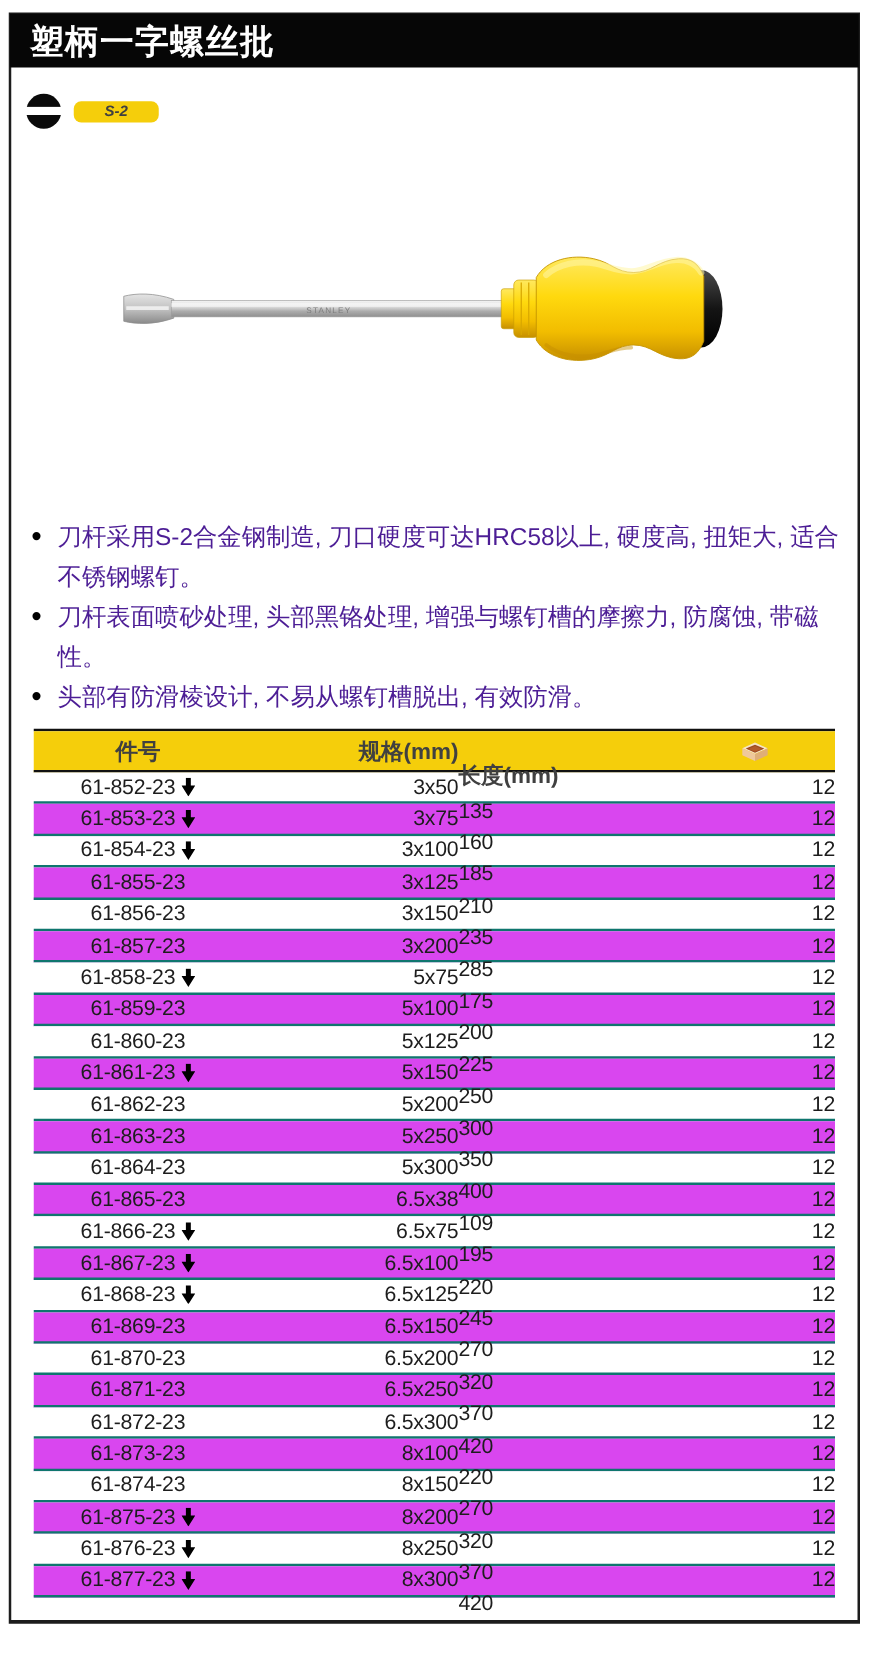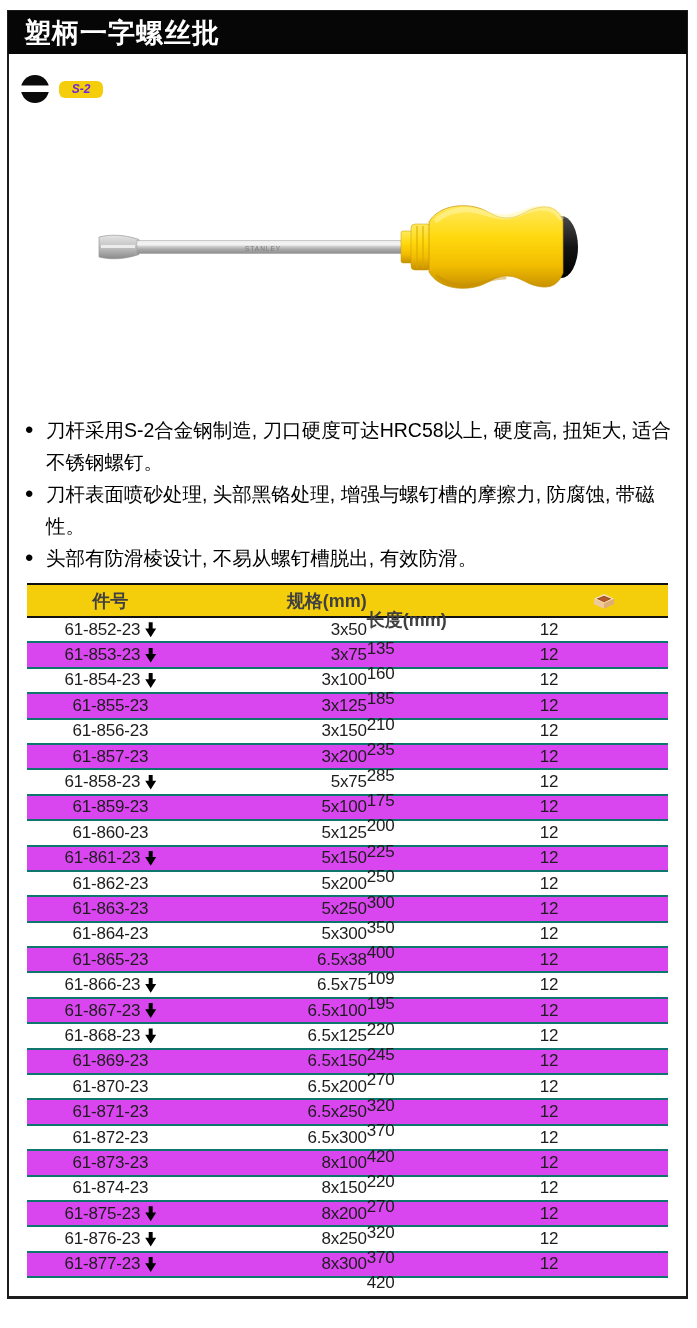--- a/index.html
+++ b/index.html
@@ -10,42 +10,42 @@
            border:2px solid #1c1c1c; border-bottom-width:3px; background:#fff; }
 
   
   .header-bar { height:43px; background:#060606; display:flex; align-items:center;
                 padding-left:16px; margin:-1px -1px 0 -1px; }
   .page-title { color:#ffffff; font-size:27px; font-weight:bold; letter-spacing:1px; }
 
   
   .icon-row { display:flex; align-items:center; gap:9px; margin:20px 0 0 11px; height:30px; }
   .slot-icon { width:30px; height:30px; display:block; }
-  .grade-badge { width:44px; height:17px; background:#F5CE0B; border-radius:6px;
+  .grade-badge { width:68px; height:17px; background:#F5CE0B; border-radius:6px;
                  display:flex; align-items:center; justify-content:center;
-                 font-size:12px; font-weight:bold; font-style:italic; color:#6d28d9; }
+                 font-size:12px; font-weight:bold; font-style:italic; color:#404040; }
 
   
   .photo-wrap { margin:92px 0 0 86px; height:104px; }
 
   
   .features { list-style:none; margin:114px 14px 0 16px; }
   .features li { position:relative; padding-left:21px; font-size:19.5px;
-                 line-height:32px; color:#000000; }
+                 line-height:32px; color:#4c1d95; }
   .features li::before { content:"•"; position:absolute; left:0; top:0;
                          font-size:24px; color:#000; }
 
   
   .spec-table { margin:9px 18px 0 18px; border-top:2px solid #111; }
   .thead { display:flex; align-items:center; height:33px; background:#F5CE0B;
            border-bottom:2px solid #111; font-weight:bold; font-size:18px; color:#404040; }
   .col1 { width:26%; text-align:center; }
   .col2 { width:27%; text-align:right; }
   .col3 { width:27%; text-align:left;margin-top:38px; }
-  .col4 { width:20%; text-align:left; }
+  .col4 { width:20%; text-align:right; }
   .thead .col4 { display:flex; justify-content:center; align-items:center; }
 
   .trow { display:flex; align-items:center; height:25.4px;
           border-bottom:2px solid #0f766e; font-size:17px; color:#1d1d1d;
           letter-spacing:-0.2px; background:#ffffff; }
   .trow.alt { background:#d946ef; }
   .part-wrap { display:inline-flex; align-items:center; justify-content:center; gap:5px; }
   .dl-arrow { display:inline-block; width:11px; height:15px; background:#000;
               clip-path:polygon(32% 0, 68% 0, 68% 42%, 100% 42%, 50% 100%, 0 42%, 32% 42%); }
 </style>

